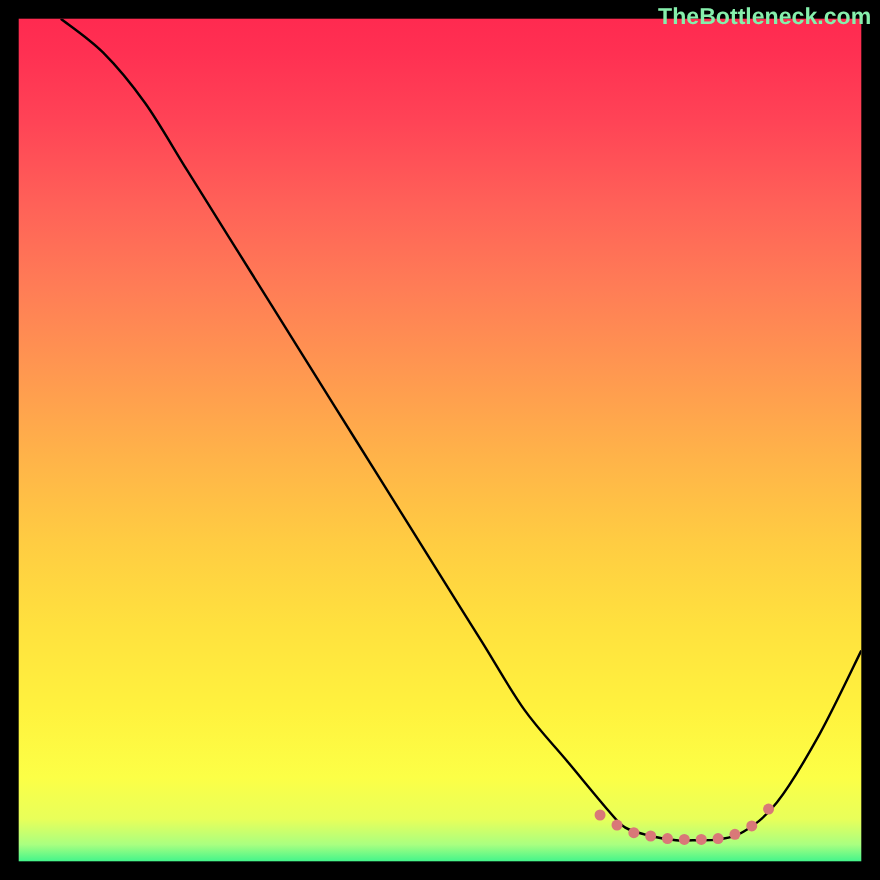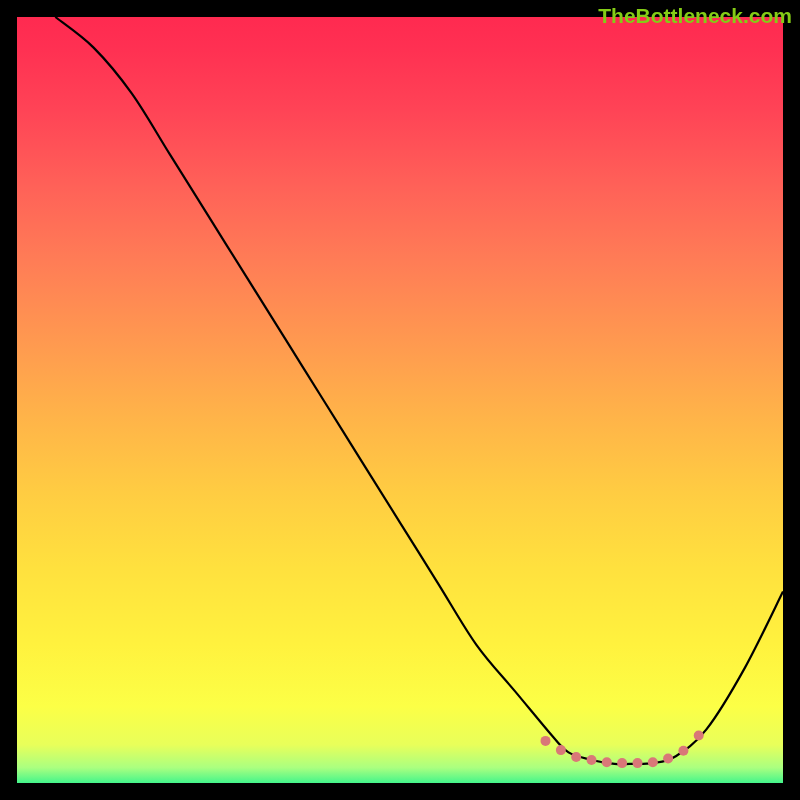--- a/index.html
+++ b/index.html
@@ -8,21 +8,21 @@
     height: 800px;
     background: #000;
     position: relative;
     overflow: hidden;
     font-family: Arial, sans-serif;
   }
   .watermark {
     position: absolute;
     top: 4px;
     right: 8px;
-    color: #84cc16;
+    color: #86efac;
     font-size: 21px;
     font-weight: bold;
     z-index: 10;
   }
   .plot-area {
     position: absolute;
     left: 17px;
     top: 17px;
     width: 766px;
     height: 766px;

